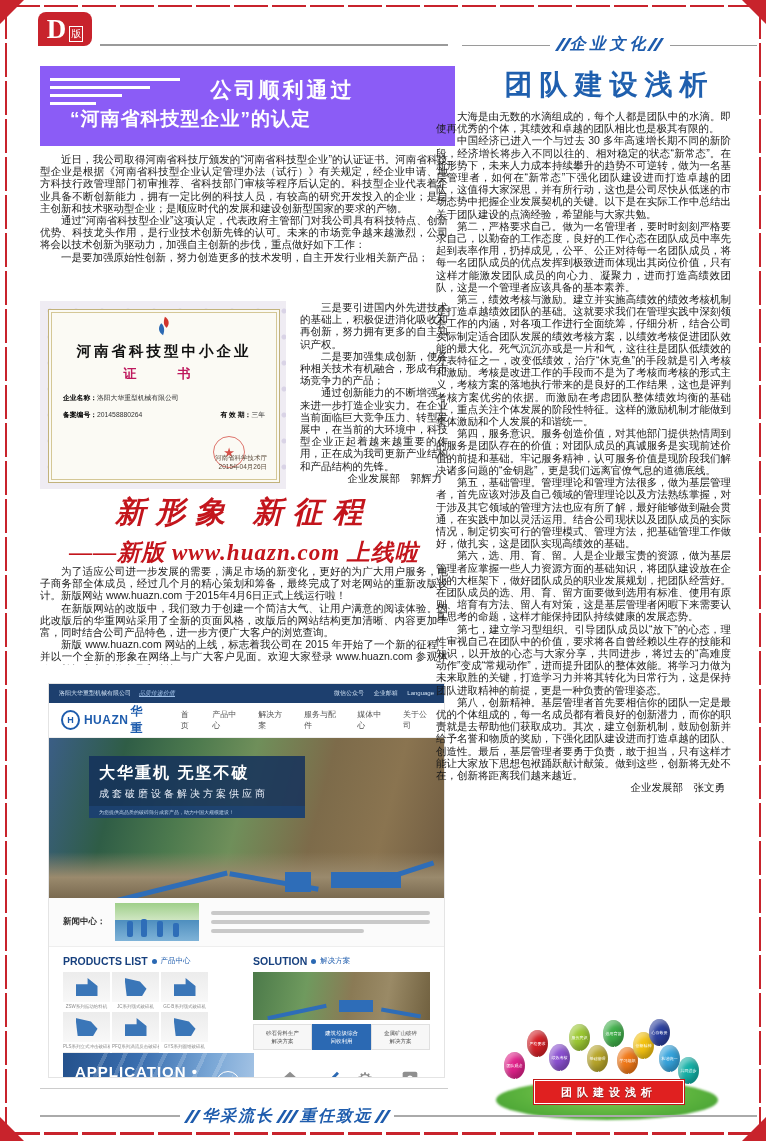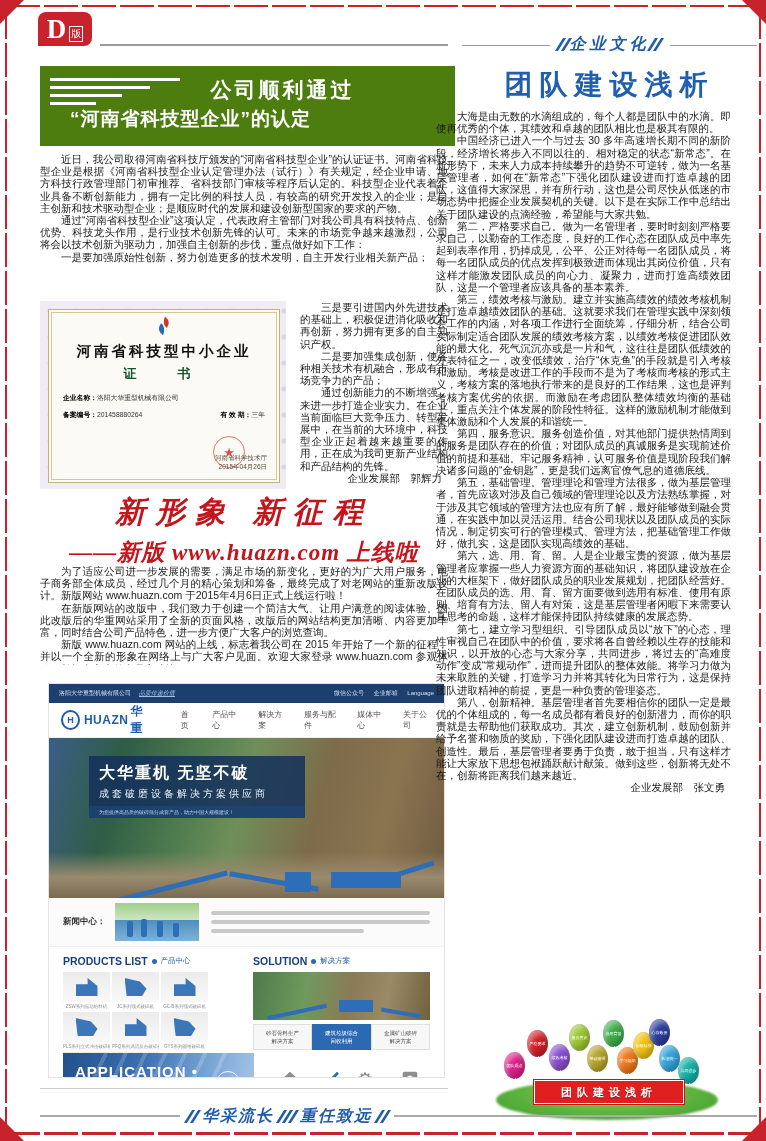--- a/index.html
+++ b/index.html
@@ -22,41 +22,41 @@
   .badge .d{font-family:"Liberation Serif",serif;font-size:27px;font-weight:bold;line-height:1;}
   .badge .ban{font-size:10px;border:1px solid #fff;padding:0 1px;margin-left:3px;margin-top:10px;}
   .badge-rule{position:absolute;left:100px;top:44px;width:348px;height:2px;background:#9a9a9a;}
   
   .sec-head{position:absolute;left:462px;top:34px;width:295px;height:22px;}
   .sec-head .rule{position:absolute;left:0;right:0;top:11px;height:1px;background:#9a9a9a;}
   .sec-head .label{position:absolute;left:50%;transform:translateX(-50%);top:0;background:#fff;padding:0 8px;
     color:#1e5cad;font-weight:bold;font-style:italic;font-size:16px;letter-spacing:4px;white-space:nowrap;display:flex;align-items:center;}
   .slash{display:inline-block;width:3px;height:13px;background:#1e5cad;transform:skewX(-32deg);margin:0 1.5px;}
   
-  .title-box{position:absolute;left:40px;top:66px;width:415px;height:80px;background:#4d7c0f;color:#fff;}
+  .title-box{position:absolute;left:40px;top:66px;width:415px;height:80px;background:#8b5cf6;color:#fff;}
   .speed{position:absolute;background:#fff;height:3px;}
   .s1{left:10px;top:12px;width:130px;} .s2{left:10px;top:20px;width:100px;}
   .s3{left:10px;top:28px;width:72px;}  .s4{left:10px;top:36px;width:46px;}
   .title-box .t1{margin:10px 0 2px 70px;text-align:center;font-size:21px;font-weight:bold;letter-spacing:3px;}
   .title-box .t2{margin-left:30px;text-align:left;font-size:19px;font-weight:bold;letter-spacing:1px;}
   
   .body-txt{font-size:10.5px;line-height:12.2px;text-align:justify;}
   .body-txt p{margin:0;text-indent:2em;}
   .left-p1{position:absolute;left:40px;top:153px;width:408px;height:146px;overflow:hidden;}
   .cert-row{position:absolute;left:40px;top:301px;width:408px;height:190px;display:flex;}
   .cert-wrap-txt{width:148px;margin-left:14px;height:190px;overflow:hidden;}
   .sig{text-align:right;text-indent:0 !important;padding-right:6px;}
   
   .cert{width:246px;height:188px;background:#efecf3 radial-gradient(circle at 10px 10px,#d9d3e6 2px,transparent 3px);
         background-size:26px 26px;padding:8px;box-sizing:border-box;}
   .cert-in{position:relative;width:100%;height:100%;background:#fbfaf4;border:1px solid #c2b27c;box-shadow:inset 0 0 0 2px #fbfaf4,inset 0 0 0 3px #d4c796;
            text-align:center;overflow:hidden;}
   .cert-logo{margin-top:5px;}
   .cert-title{font-size:14.5px;font-weight:bold;letter-spacing:3px;color:#111;margin-top:1px;}
-  .cert-sub{font-size:13px;font-weight:bold;letter-spacing:14px;margin-top:4px;color:#14532d;}
+  .cert-sub{font-size:13px;font-weight:bold;letter-spacing:14px;margin-top:4px;color:#be185d;}
   .cert-fields{text-align:left;font-size:6.8px;color:#333;margin:10px 14px 0;}
   .cert-fields .row{display:flex;justify-content:space-between;margin-bottom:7px;}
   .cert-fields b{color:#000;}
   .cert-issue{position:absolute;right:12px;bottom:10px;text-align:right;font-size:6.5px;color:#5a4a3a;}
   .seal{position:absolute;right:34px;bottom:14px;width:30px;height:30px;border:1.5px solid rgba(208,52,44,.8);
         border-radius:50%;color:#d0342c;font-size:13px;display:flex;align-items:center;justify-content:center;opacity:.85;}
   
   .red-head{position:absolute;left:40px;top:492px;width:408px;text-align:center;color:#c3151c;
             font-family:"Liberation Serif",serif;font-style:italic;font-weight:bold;}
   .red-head .l1{font-size:30px;letter-spacing:10px;}

